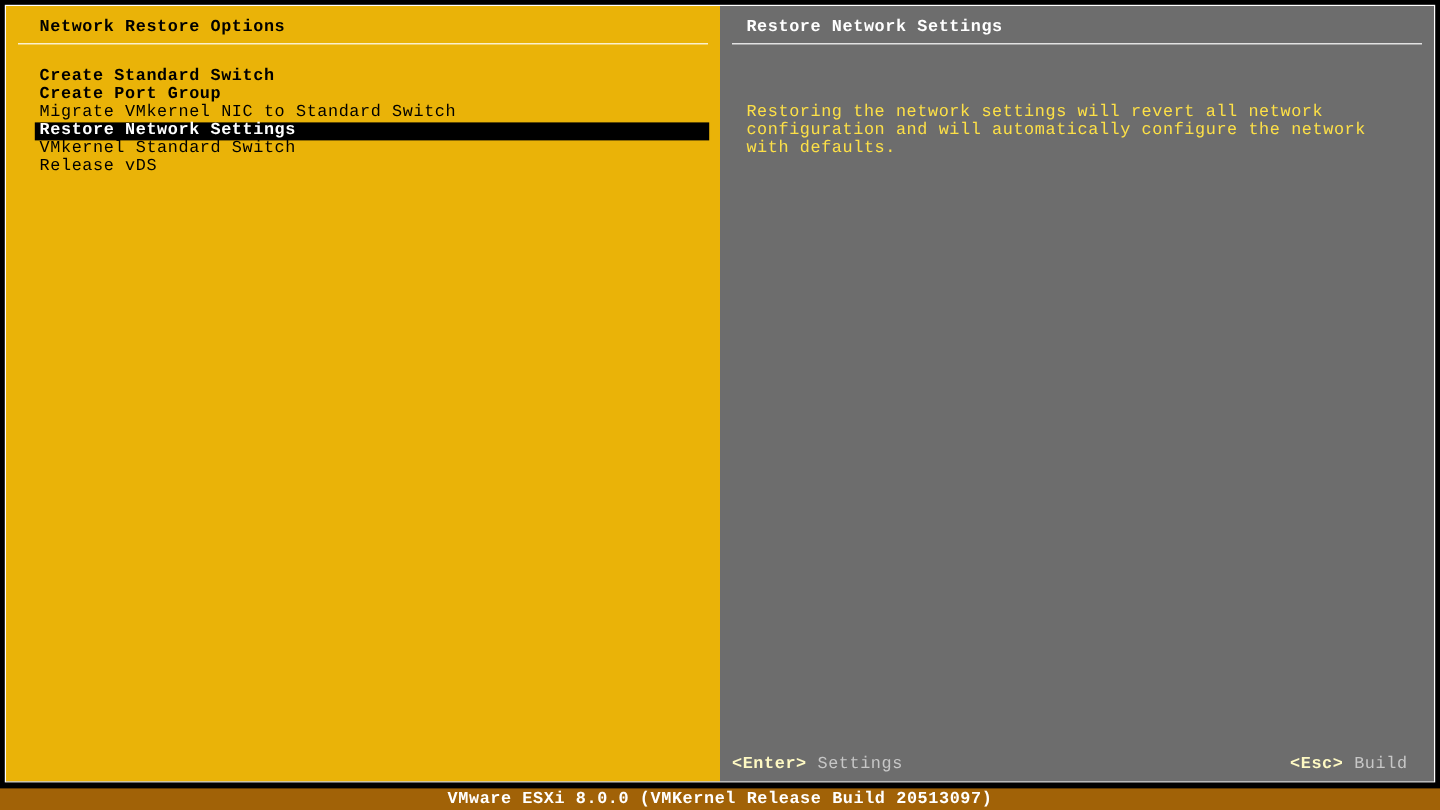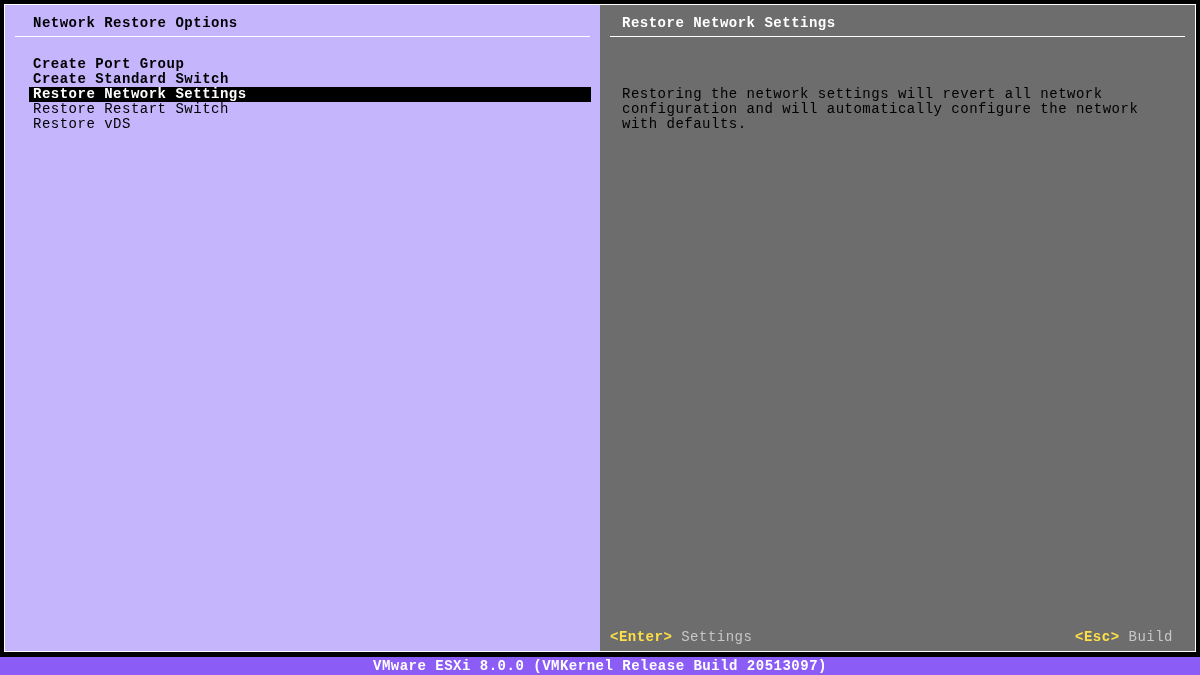--- a/index.html
+++ b/index.html
@@ -16,21 +16,21 @@
       left: 4px;
       width: 1192px;
       height: 648px;
       display: flex;
       border: 1px solid #fff;
     }
 
     
     .pane-left {
       width: 50%;
-      background: #c4b5fd;
+      background: #eab308;
       position: relative;
       padding: 6px 6px 6px 6px;
     }
     .left-title {
       position: absolute;
       top: 10px;
       left: 28px;
       color: #000;
       font-weight: bold;
     }
@@ -85,68 +85,69 @@
       left: 10px;
       right: 10px;
       height: 1px;
       background: #fff;
     }
     .desc {
       position: absolute;
       top: 52px;
       left: 22px;
       right: 22px;
-      color: #000000;
+      color: #fde047;
       font-weight: normal;
       line-height: 15px;
       white-space: pre-wrap;
     }
     .desc p { margin-bottom: 15px; }
 
     
     .hints {
       position: absolute;
       bottom: 6px;
       left: 10px;
       right: 22px;
       display: flex;
       justify-content: space-between;
       align-items: baseline;
     }
     .hint { font-weight: normal; color: #c7c7c7; }
-    .hint .key { color: #fde047; font-weight: bold; }
+    .hint .key { color: #fef9c3; font-weight: bold; }
 
     
     .productbar {
       position: absolute;
       left: 0;
       right: 0;
       bottom: 0;
       height: 18px;
-      background: #8b5cf6;
+      background: #a16207;
       color: #fff;
       text-align: center;
       line-height: 18px;
       font-weight: bold;
     }
   </style>
 </head>
 <body>
 
 <div class="screen">
 
   <div class="pane-left">
     <div class="left-title">Network Restore Options</div>
     <div class="left-rule"></div>
     <div class="menu" id="menu">
+        <div class="menu-item bold">Create Standard Switch</div>
         <div class="menu-item bold">Create Port Group</div>
-        <div class="menu-item bold">Create Standard Switch</div>
+        <div class="menu-item normal">Migrate VMkernel NIC to Standard Switch</div>
         <div class="menu-item selected">Restore Network Settings</div>
-        <div class="menu-item normal">Restore Restart Switch</div>
-        <div class="menu-item normal">Restore vDS</div>
+        <div class="menu-item normal">VMkernel Standard Switch</div>
+        <div class="menu-item normal">Release vDS</div>
       </div>
   </div>
 
   <div class="pane-right">
     <div class="right-title">Restore Network Settings</div>
     <div class="right-rule"></div>
     <div class="desc">
       <p>Restoring the network settings will revert all network configuration and will automatically configure the network with defaults.</p>
     </div>
     <div class="hints">

